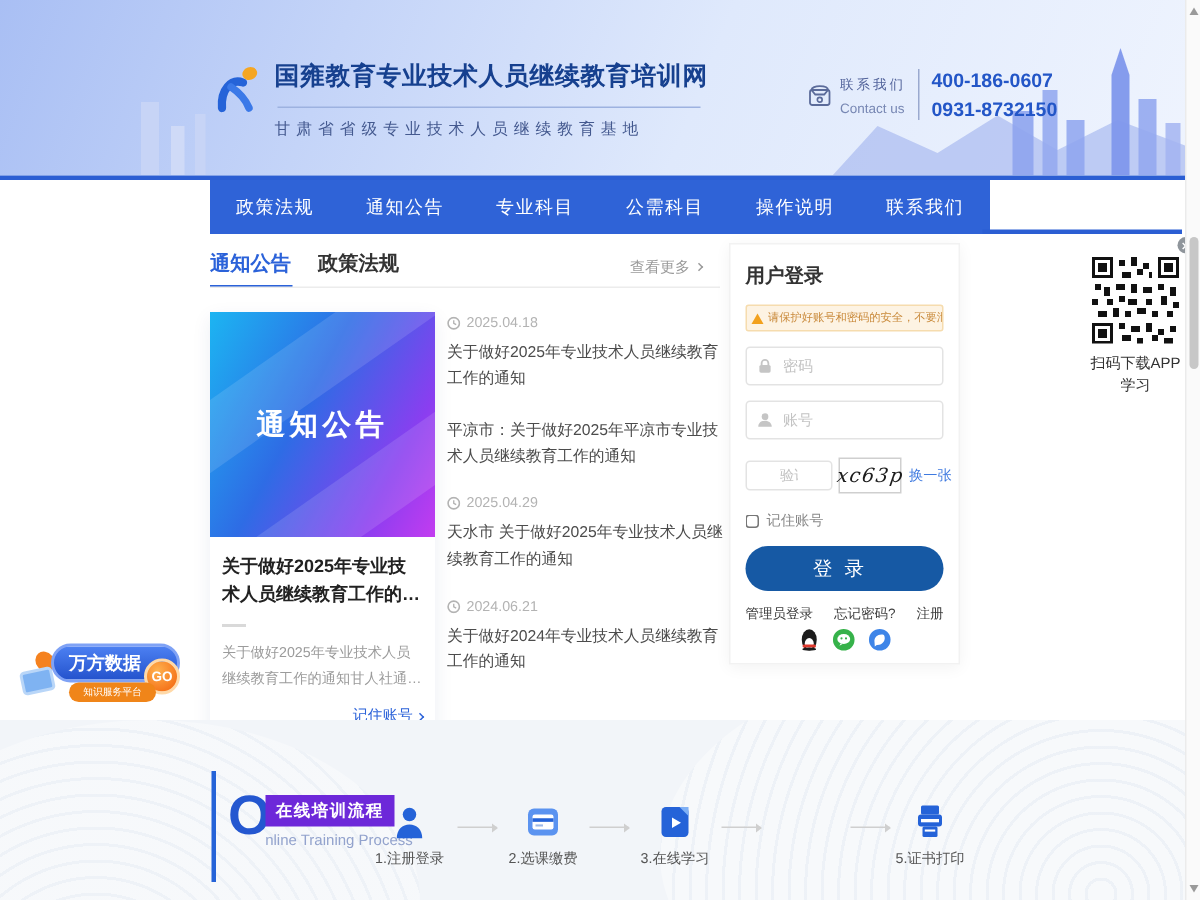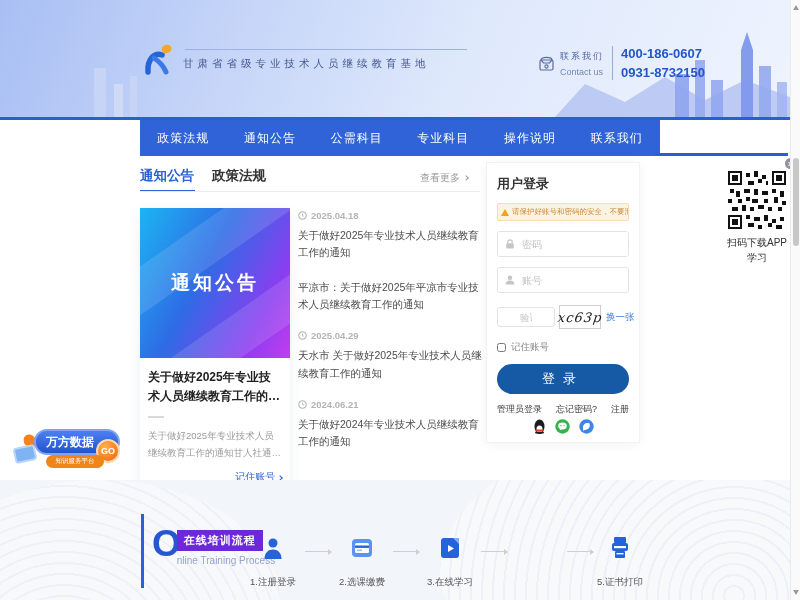--- a/index.html
+++ b/index.html
@@ -61,21 +61,21 @@
   .fc-title { font-size:12px; font-weight:bold; color:#222; line-height:1.6;
     display:-webkit-box; -webkit-line-clamp:2; -webkit-box-orient:vertical; overflow:hidden; }
   .fc-divider { width:16px; height:2px; background:#d9d9d9; margin:10px 0 9px 0; }
   .fc-excerpt { font-size:9.5px; color:#9b9b9b; line-height:1.8;
     display:-webkit-box; -webkit-line-clamp:2; -webkit-box-orient:vertical; overflow:hidden; }
   .fc-detail { margin-top:8px; text-align:right; font-size:10px; color:#2b62d9; cursor:pointer; }
 
   
   .news-list { position:absolute; left:298px; top:210px; width:184px; }
   .news-item { margin-bottom:17px; cursor:pointer; }
-  .news-date { display:flex; align-items:center; gap:4px; font-size:9.5px; color:#b3b3b3;font-weight:bold; }
+  .news-date { display:flex; align-items:center; gap:4px; font-size:9.5px; color:#b3b3b3; }
   .news-title { margin-top:6px; font-size:10.5px; color:#4c4c4c; line-height:1.65;
     display:-webkit-box; -webkit-line-clamp:2; -webkit-box-orient:vertical; overflow:hidden; }
 
   
   .login { position:absolute; left:486px; top:162px; width:154px; background:#fff;
     border:1px solid #f2f2f2; box-shadow:0 2px 10px rgba(0,0,0,.05); padding:12px 10px 8px 10px; }
   .login-title { font-size:13px; font-weight:bold; color:#333; }
   .warn { margin-top:10px; display:flex; align-items:center; gap:3px; background:#fdf3e3;
     border:1px solid #f6dcae; border-radius:2px; padding:3px 3px; overflow:hidden; }
   .warn-tri { width:0; height:0; border-left:4px solid transparent; border-right:4px solid transparent;
@@ -154,21 +154,21 @@
     opacity:.4; border-radius:50%; }
   .proc-accent { position:absolute; left:141px; top:514px; width:3px; height:74px; background:#2563d8; }
   .proc-title { position:absolute; left:152px; top:524px; display:flex; }
   .proc-o { font-size:37px; font-weight:bold; color:#2457d0; line-height:40px; }
   .proc-col { margin-left:-4px; padding-top:6px; }
   .proc-cn { background:#6d28d9; color:#fff; font-size:11px; font-weight:bold; letter-spacing:1px;
     padding:3px 7px; white-space:nowrap; }
   .proc-en { margin-top:4px; font-size:10px; color:#93a3cd; white-space:nowrap; }
   .step { position:absolute; top:535px; width:62px; text-align:center; }
   .step .icon-box { height:24px; display:flex; align-items:flex-end; justify-content:center; }
-  .step-label { margin-top:17px; font-size:9.5px; color:#555; white-space:nowrap; }
+  .step-label { margin-top:7px; font-size:9.5px; color:#555; white-space:nowrap; }
   .step-arrow { position:absolute; top:551px; width:26px; height:1px; background:#cfcfcf; }
   .step-arrow::after { content:""; position:absolute; right:-1px; top:-2.5px; width:0; height:0;
     border-left:4px solid #cfcfcf; border-top:3px solid transparent; border-bottom:3px solid transparent; }
 
   
   .scrollbar { position:absolute; right:0; top:0; width:10px; height:600px; background:#fafafa;
     border-left:1px solid #ebebeb; }
   .sb-up, .sb-down { position:absolute; left:2px; width:0; height:0;
     border-left:3px solid transparent; border-right:3px solid transparent; }
   .sb-up { top:5px; border-bottom:5px solid #9a9a9a; }
@@ -196,20 +196,21 @@
       <rect x="222" y="60" width="10" height="35" fill="#a3b4f1" opacity="0.85"></rect>
     </svg>
 
     <div class="brand">
       <svg class="logo" viewBox="0 0 36 36">
         <path d="M8 32 C7 20 14 12 22 15" fill="none" stroke="#2563d8" stroke-width="5.5" stroke-linecap="round"></path>
         <path d="M14 18 C20 22 24 27 26 32" fill="none" stroke="#3b79e8" stroke-width="5" stroke-linecap="round"></path>
         <ellipse cx="26.5" cy="9" rx="5" ry="4.2" fill="#f5a623" transform="rotate(-18 26.5 9)"></ellipse>
       </svg>
       <div class="brand-text">
+        <div class="site-title">国雍教育专业技术人员继续教育培训网</div>
         <div class="title-divider"></div>
         <div class="site-subtitle">甘肃省省级专业技术人员继续教育基地</div>
       </div>
     </div>
 
     <div class="contact">
       <svg width="17" height="17" viewBox="0 0 17 17">
         <rect x="2" y="5" width="13" height="10" rx="1.5" fill="none" stroke="#5b6b9a" stroke-width="1.2"></rect>
         <path d="M3 5 C3 1.5 14 1.5 14 5 L11.5 8 L5.5 8 Z" fill="none" stroke="#5b6b9a" stroke-width="1.2"></path>
         <circle cx="8.5" cy="11.5" r="1.6" fill="none" stroke="#5b6b9a" stroke-width="1.1"></circle>
@@ -223,22 +224,22 @@
         <div>400-186-0607</div>
         <div>0931-8732150</div>
       </div>
     </div>
   </div>
   <div class="banner-rule"></div>
 
   <nav class="navbar">
     <div class="nav-item">政策法规</div>
     <div class="nav-item">通知公告</div>
+    <div class="nav-item">专业科目</div>
     <div class="nav-item">公需科目</div>
-    <div class="nav-item">专业科目</div>
     <div class="nav-item">操作说明</div>
     <div class="nav-item">联系我们</div>
   </nav>
   <div class="nav-rule-right"></div>
 
   <div class="white-main"></div>
 
   <div class="tab-notice">通知公告</div>
   <div class="tab-underline"></div>
   <div class="tab-policy">政策法规</div>

